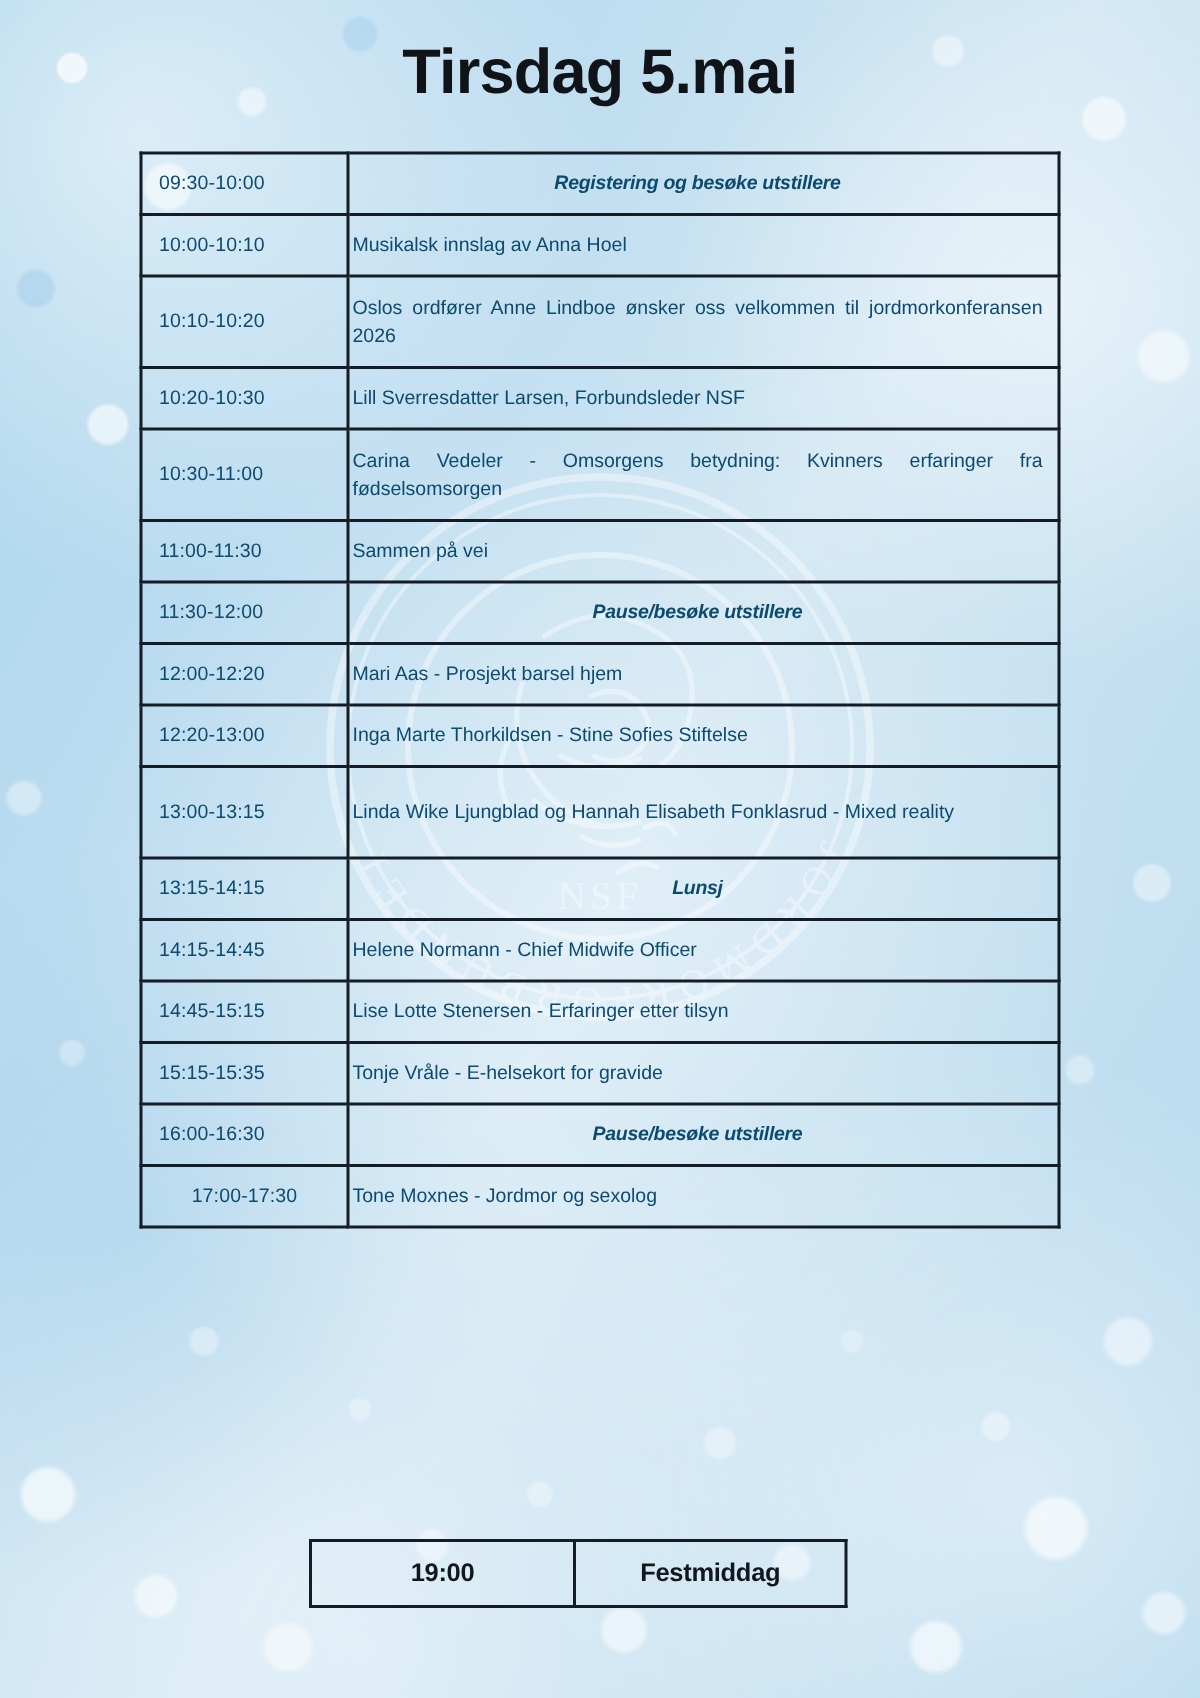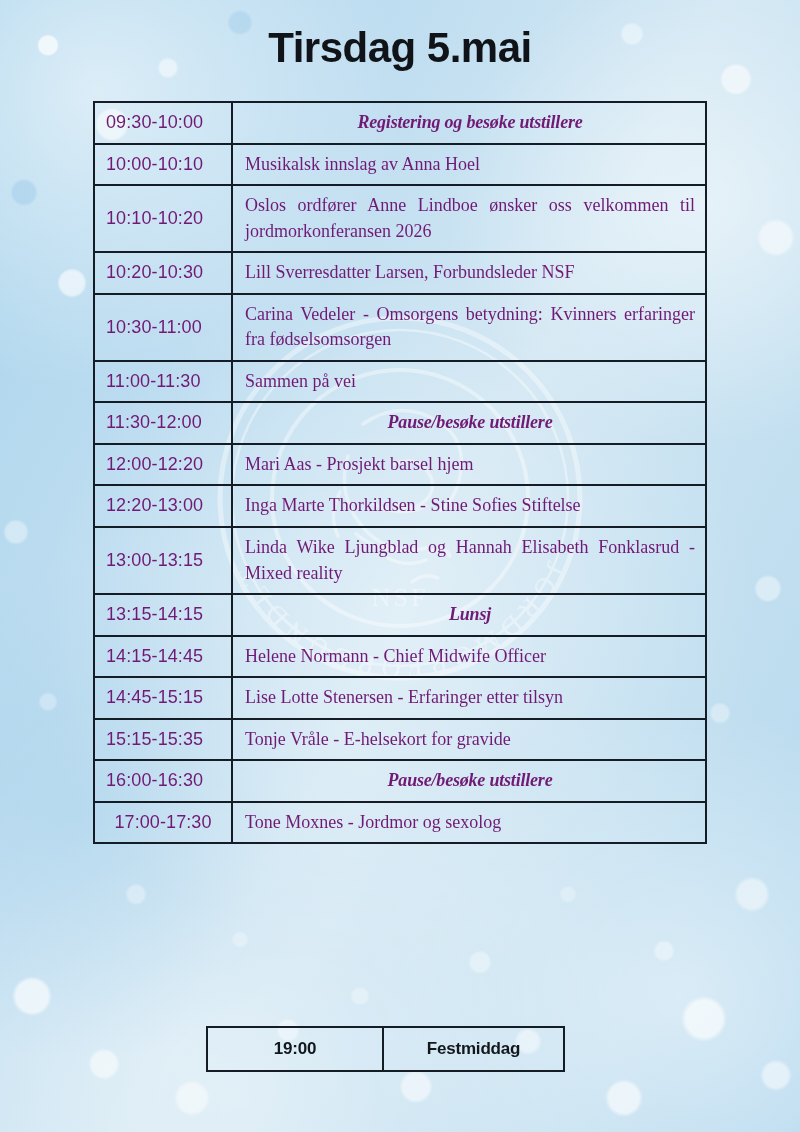--- a/index.html
+++ b/index.html
@@ -84,38 +84,37 @@
   
   #schedule {
     position: absolute;
     left: 93px; top: 101px;
     width: 614px;
     border-collapse: collapse;
     table-layout: fixed;
   }
   #schedule td {
     border: 2px solid #141c25;
-    color: #701a75;
-    font-size: 18px;
+    color: #0c4a6e;
+    font-size: 13px;
     line-height: 1.42;
     vertical-align: middle;
   }
   #schedule td.time {
     width: 138px;
     padding: 7px 0 7px 11px;
     white-space: nowrap;
     letter-spacing: .1px;
   }
   #schedule td.time.ctr { padding-left: 0; text-align: center; }
   #schedule td.desc {
-    padding: 7px 10px 7px 12px;
+    padding: 7px 10px 7px 2px;
     text-align: justify;
     text-justify: inter-word;
     hyphens: none;
-    font-family: Liberation Serif, serif;
   }
   #schedule td.desc.break {
     text-align: center;
     font-weight: bold;
     font-style: italic;
     letter-spacing: -.2px;
   }
   #schedule tr.tall td { height: 61px; }
   #schedule tr.xtall td { height: 82px; }
   #schedule tr.short td { height: 41px; }

